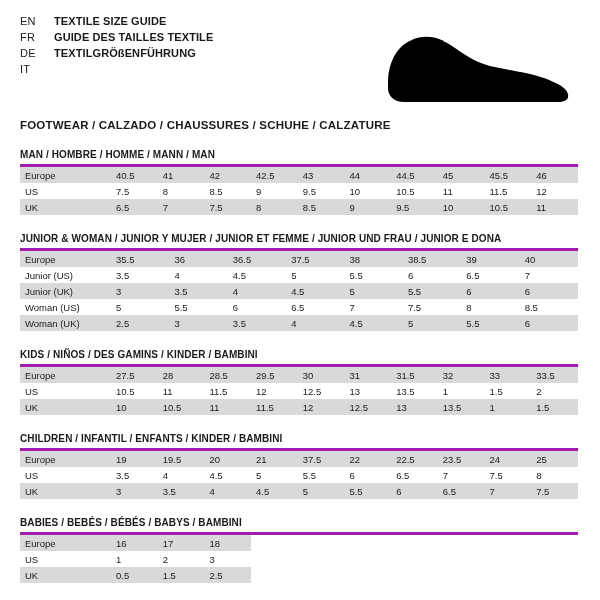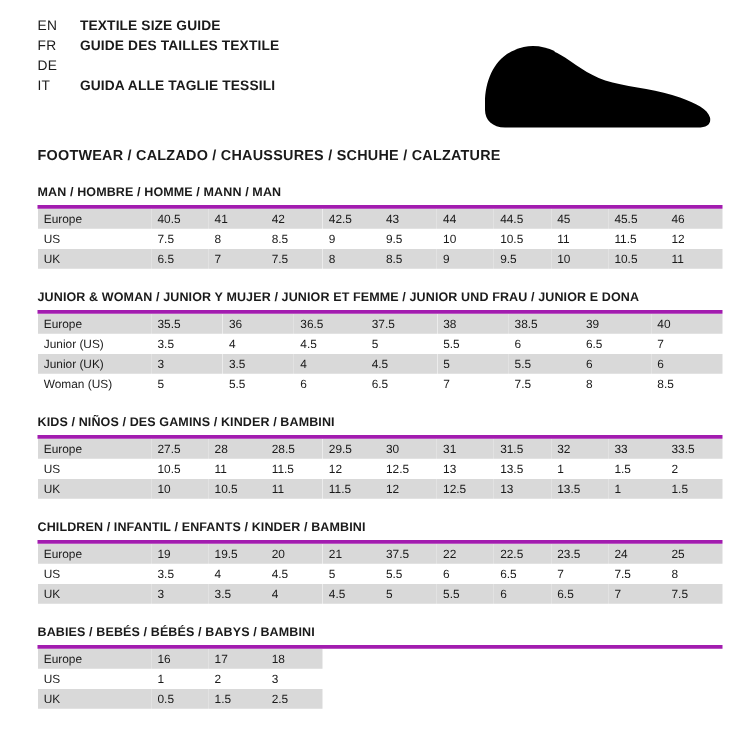--- a/index.html
+++ b/index.html
@@ -12,21 +12,21 @@
     background: #ffffff;
     font-family: "Liberation Sans", sans-serif;
     color: #1a1a1a;
     overflow: hidden;
   }
   .page {
     position: relative;
     width: 600px;
     height: 424px;
     box-sizing: border-box;
-    padding: 14px 22px 0 30px;
+    padding: 14px 22px 0 20px;
   }
 
   
   .header {
     display: flex;
     flex-direction: row;
     align-items: flex-start;
     justify-content: space-between;
   }
   .lang-block {
@@ -119,25 +119,25 @@
       </div>
 
 
       <div class="lang-row">
         <span class="lang-code">FR</span>
         <span class="lang-title">GUIDE DES TAILLES TEXTILE</span>
       </div>
 
       <div class="lang-row">
         <span class="lang-code">DE</span>
+        <span class="lang-title">TEXTILGRÖßENFÜHRUNG</span>
       </div>
 
       <div class="lang-row">
         <span class="lang-code">IT</span>
-        <span class="lang-title">GUIDA ALLE TAGLIE TESSILI</span>
       </div>
 
     </div>
 
     <svg class="shoe-art" viewBox="0 0 190 84" aria-hidden="true">
       <path fill="#000000" d="M6,56 C6,38 14,20 30,14 C44,9 58,12 70,20 C82,28 92,36 108,40 C124,44 146,46 162,52 C175,57 184,61 186,68 C187,73 184,76 176,76 L22,76 C12,76 6,70 6,62 Z"></path>
       <path fill="#000000" d="M30,14 C40,9 52,10 62,15 L40,30 C34,26 30,20 30,14 Z"></path>
     </svg>
   </div>
 
@@ -230,20 +230,31 @@
         <tr class="plain">
           <td class="label-cell">Woman (US)</td>
           <td>5</td>
           <td>5.5</td>
           <td>6</td>
           <td>6.5</td>
           <td>7</td>
           <td>7.5</td>
           <td>8</td>
           <td>8.5</td>
+        </tr>
+        <tr class="shaded">
+          <td class="label-cell">Woman (UK)</td>
+          <td>2.5</td>
+          <td>3</td>
+          <td>3.5</td>
+          <td>4</td>
+          <td>4.5</td>
+          <td>5</td>
+          <td>5.5</td>
+          <td>6</td>
         </tr>
       </tbody>
     </table>
   </div>
 
   <div class="section">
     <div class="section-title">KIDS / NIÑOS / DES GAMINS / KINDER / BAMBINI</div>
     <table class="size-table">
       <tbody>
         <tr class="shaded">

